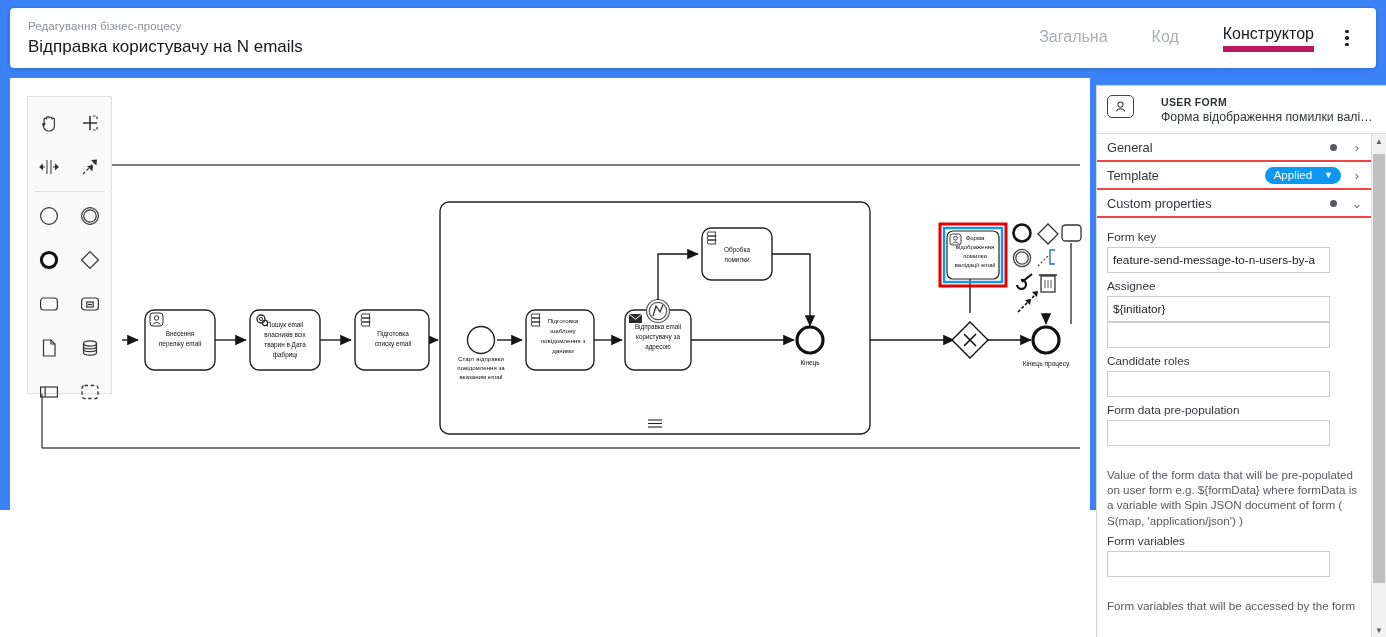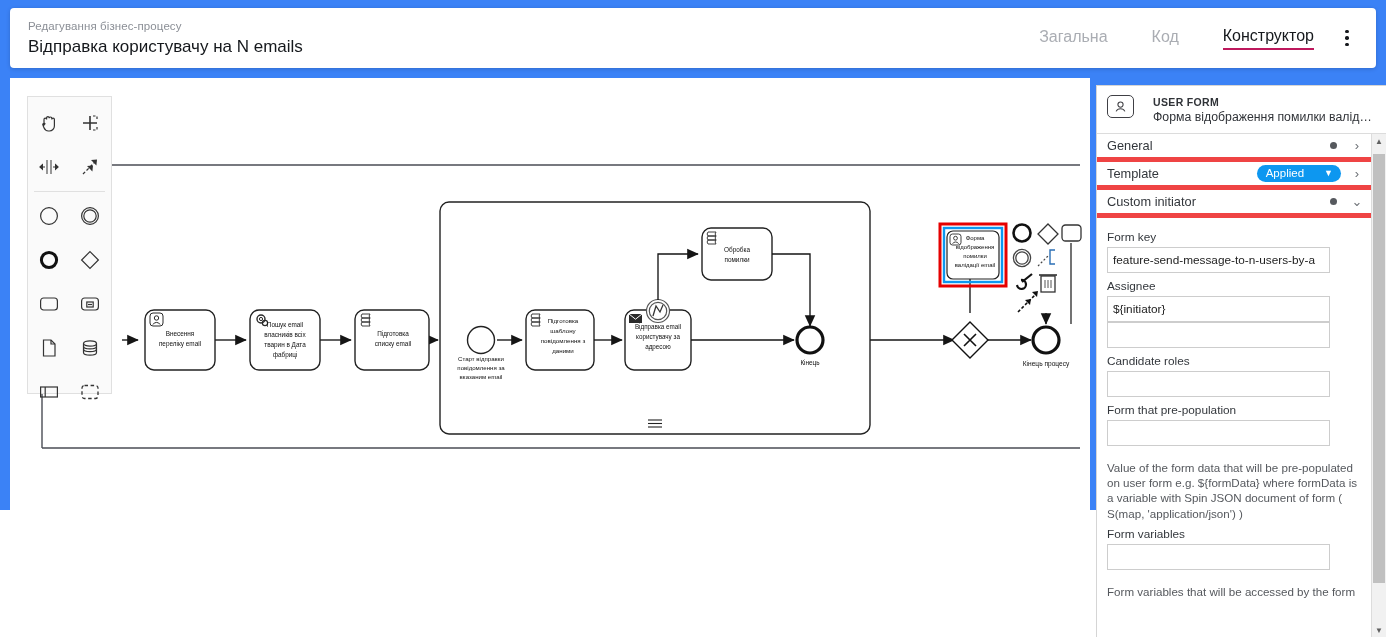--- a/index.html
+++ b/index.html
@@ -18,21 +18,21 @@
     background: #fff; border-radius: 4px;
     box-shadow: 0 1px 4px rgba(0,0,0,0.16), 0 0 1px rgba(0,0,0,0.10);
     display: flex; align-items: center; padding: 0 18px;
   }
   .header-titles { display: flex; flex-direction: column; justify-content: center; }
   .breadcrumb { font-size: 11.5px; color: #8b8f96; line-height: 15px; letter-spacing: .1px; }
   .page-title { font-size: 17px; color: #15181c; line-height: 23px; font-weight: 400; margin-top: 1px; }
   .header-spacer { flex: 1 1 auto; }
   .tabs { display: flex; align-items: center; gap: 44px; margin-right: 22px; }
   .tab { font-size: 16px; color: #aaadb3; padding-bottom: 3px; cursor: pointer; white-space: nowrap; }
-  .tab.active { color: #15181c; border-bottom: 2px solid #be185d; }
+  .tab.active { color: #15181c; border-bottom: 6px solid #be185d; }
   .kebab { width: 22px; height: 26px; display: flex; flex-direction: column;
            align-items: center; justify-content: center; gap: 3px; cursor: pointer; }
   .kebab i { display: block; width: 3.5px; height: 3.5px; border-radius: 50%; background: #15181c; }
 
   
   .canvas {
     position: absolute; left: 10px; top: 78px; width: 1080px; height: 550px;
     background: #fff; overflow: hidden;
   }
   .canvas svg { position: absolute; left: 0; top: 0; }
@@ -49,46 +49,46 @@
     justify-content: center; cursor: pointer;
   }
   .pal-sep { width: 100%; height: 1px; background: #e0e0e0; margin: 2px 6px; }
 
   
   .props {
     position: absolute; left: 1096px; top: 85px; width: 290px; height: 552px;
     background: #fff; border-left: 1px solid #d5d5d5; border-top: 1px solid #d5d5d5;
     display: flex; flex-direction: column; overflow: hidden;
   }
-  .props-head { display: flex; align-items: flex-start; gap: 19px; padding: 9px 10px 8px 10px;
+  .props-head { display: flex; align-items: flex-start; gap: 27px; padding: 9px 10px 8px 10px;
                 border-bottom: 1px solid #dcdcdc; }
   .props-head-icon { width: 27px; height: 23px; border: 1.4px solid #404045; border-radius: 5px;
                      display: flex; align-items: center; justify-content: center; flex: 0 0 auto; }
   .props-head-txt { min-width: 0; }
   .props-type { font-size: 10.5px; font-weight: bold; color: #303338; letter-spacing: .35px; line-height: 14px; }
   .props-name { font-size: 12.3px; color: #303338; line-height: 16px; white-space: nowrap;
                 overflow: hidden; text-overflow: ellipsis; max-width: 228px; }
   .props-body { flex: 1 1 auto; display: flex; min-height: 0; }
   .props-scroll { flex: 1 1 auto; overflow: hidden; position: relative; }
 
   .sec-row { display: flex; align-items: center; height: 28px; padding: 0 8px 0 10px;
-             border-bottom: 5px solid #ef4444; cursor: pointer; }
+             border-bottom: 2px solid #ef4444; cursor: pointer; }
   .sec-label { font-size: 12.8px; color: #33373c; flex: 1 1 auto; }
   .dot { width: 7px; height: 7px; border-radius: 50%; background: #56595e; margin-right: 14px; }
   .chev { font-size: 13px; color: #6d7176; width: 12px; text-align: center; }
   .badge { background: #0d97f0; color: #fff; font-size: 11.5px; border-radius: 11px;
            padding: 2px 8px 3px 9px; margin-right: 10px; display: inline-flex;
-           align-items: center; gap: 20px; white-space: nowrap; }
+           align-items: center; gap: 12px; white-space: nowrap; }
   .badge-chev { font-size: 9px; }
 
   .fields { padding: 6px 10px 10px 10px; }
   .f-label { font-size: 11.8px; color: #33373c; margin: 6px 0 3px; }
   .f-input { width: 223px; height: 23px; border: 1px solid #cdcdcd; background: #fff;
              font-size: 11.8px; color: #222; padding: 12px 5px; font-family: "Liberation Sans", sans-serif; }
-  .f-help { font-size: 11.6px; color: #55585d; line-height: 15.2px; margin-top: 14px; }
+  .f-help { font-size: 11.6px; color: #55585d; line-height: 15.2px; margin-top: 21px; }
 
   .sbar { width: 15px; background: #f1f1f1; border-left: 1px solid #dcdcdc;
           display: flex; flex-direction: column; align-items: center; flex: 0 0 auto; }
   .sbar-btn { height: 14px; display: flex; align-items: center; justify-content: center;
               font-size: 8px; color: #606060; cursor: pointer; }
   .sbar-track { flex: 1 1 auto; width: 100%; position: relative; }
   .sbar-thumb { position: absolute; left: 1px; right: 1px; top: 6px; bottom: 40px;
                 background: #c0c0c0; cursor: pointer; }
 </style>
 </head>
@@ -410,38 +410,38 @@
         <div class="sec-row">
           <span class="sec-label">Template</span>
           <span class="badge">
             <span>Applied</span>
             <span class="badge-chev">▼</span>
           </span>
           <span class="chev">›</span>
         </div>
 
         <div class="sec-row">
-          <span class="sec-label">Custom initiator</span>
+          <span class="sec-label">Custom properties</span>
           <span class="dot"></span>
           <span class="chev">⌄</span>
         </div>
 
         <div class="fields">
           <div class="f-label">Form key</div>
           <input class="f-input" value="feature-send-message-to-n-users-by-a" style="">
 
           <div class="f-label">Assignee</div>
           <input class="f-input" value="${initiator}" style="">
 
           <input class="f-input" value="" style="">
 
           <div class="f-label">Candidate roles</div>
           <input class="f-input" value="" style="">
 
-          <div class="f-label">Form that pre-population</div>
+          <div class="f-label">Form data pre-population</div>
           <input class="f-input" value="" style="">
           <div class="f-help">Value of the form data that will be pre-populated on user form
 e.g. ${formData} where formData is a variable with Spin JSON document of form ( S(map, 'application/json') )</div>
 
           <div class="f-label">Form variables</div>
           <input class="f-input" value="" style="">
           <div class="f-help">Form variables that will be accessed by the form</div>
         </div>
       </div>
 

